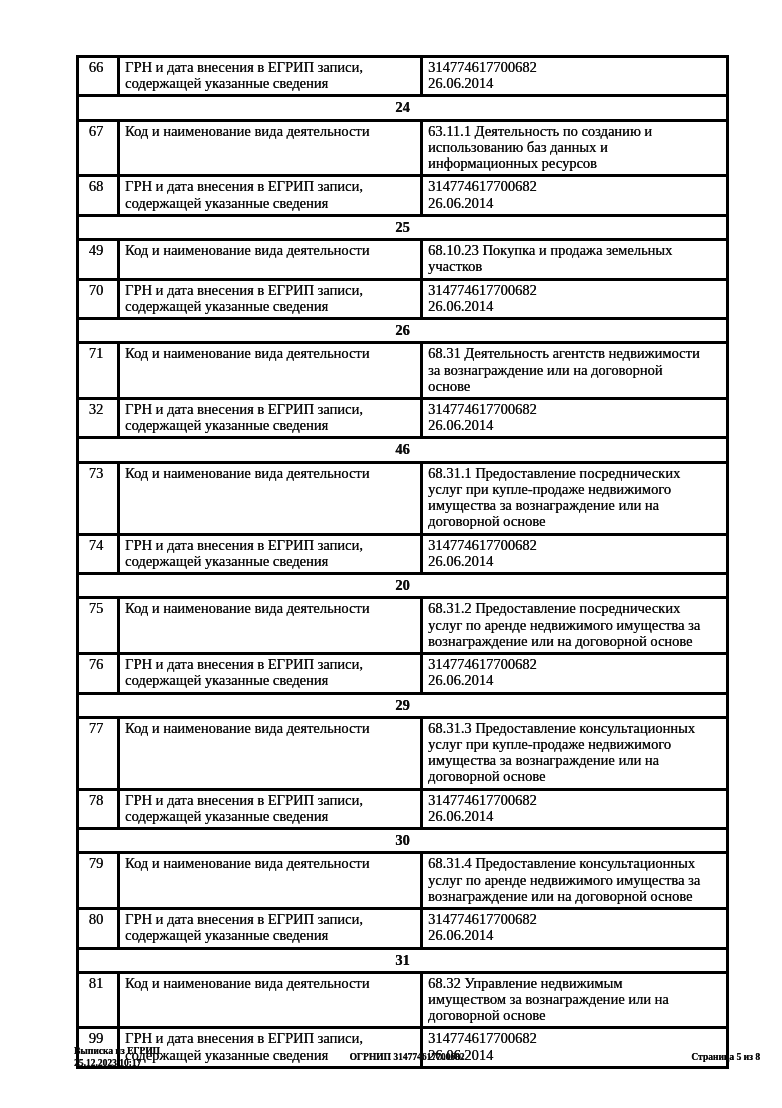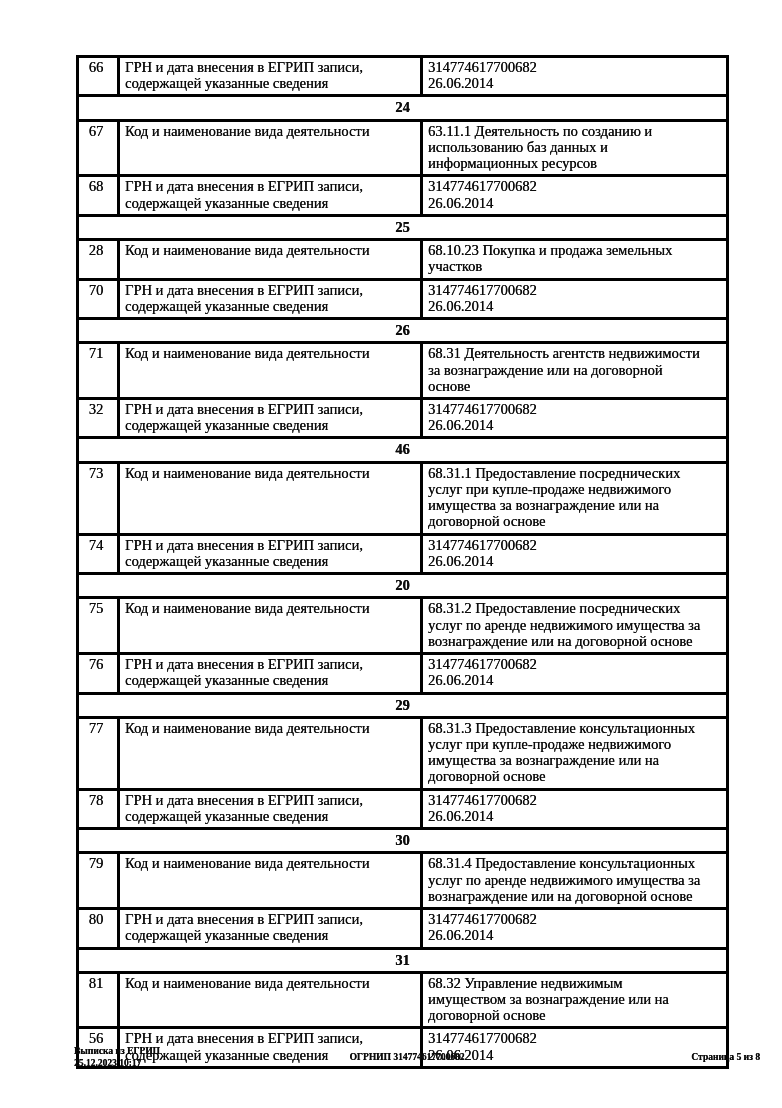--- a/index.html
+++ b/index.html
@@ -108,21 +108,21 @@
         <td class="num-cell">68</td>
         <td class="label-cell">ГРН и дата внесения в ЕГРИП записи,
 содержащей указанные сведения</td>
         <td class="value-cell">314774617700682
 26.06.2014</td>
       </tr>
       <tr>
         <td colspan="3" class="section-cell">25</td>
       </tr>
       <tr>
-        <td class="num-cell">28</td>
+        <td class="num-cell">49</td>
         <td class="label-cell">Код и наименование вида деятельности</td>
         <td class="value-cell">68.10.23 Покупка и продажа земельных
 участков</td>
       </tr>
       <tr>
         <td class="num-cell">70</td>
         <td class="label-cell">ГРН и дата внесения в ЕГРИП записи,
 содержащей указанные сведения</td>
         <td class="value-cell">314774617700682
 26.06.2014</td>
@@ -218,21 +218,21 @@
         <td colspan="3" class="section-cell">31</td>
       </tr>
       <tr>
         <td class="num-cell">81</td>
         <td class="label-cell">Код и наименование вида деятельности</td>
         <td class="value-cell">68.32 Управление недвижимым
 имуществом за вознаграждение или на
 договорной основе</td>
       </tr>
       <tr>
-        <td class="num-cell">56</td>
+        <td class="num-cell">99</td>
         <td class="label-cell">ГРН и дата внесения в ЕГРИП записи,
 содержащей указанные сведения</td>
         <td class="value-cell">314774617700682
 26.06.2014</td>
       </tr>
     </tbody>
 </table>
 
 <div class="footer">
   <div class="footer-left">

